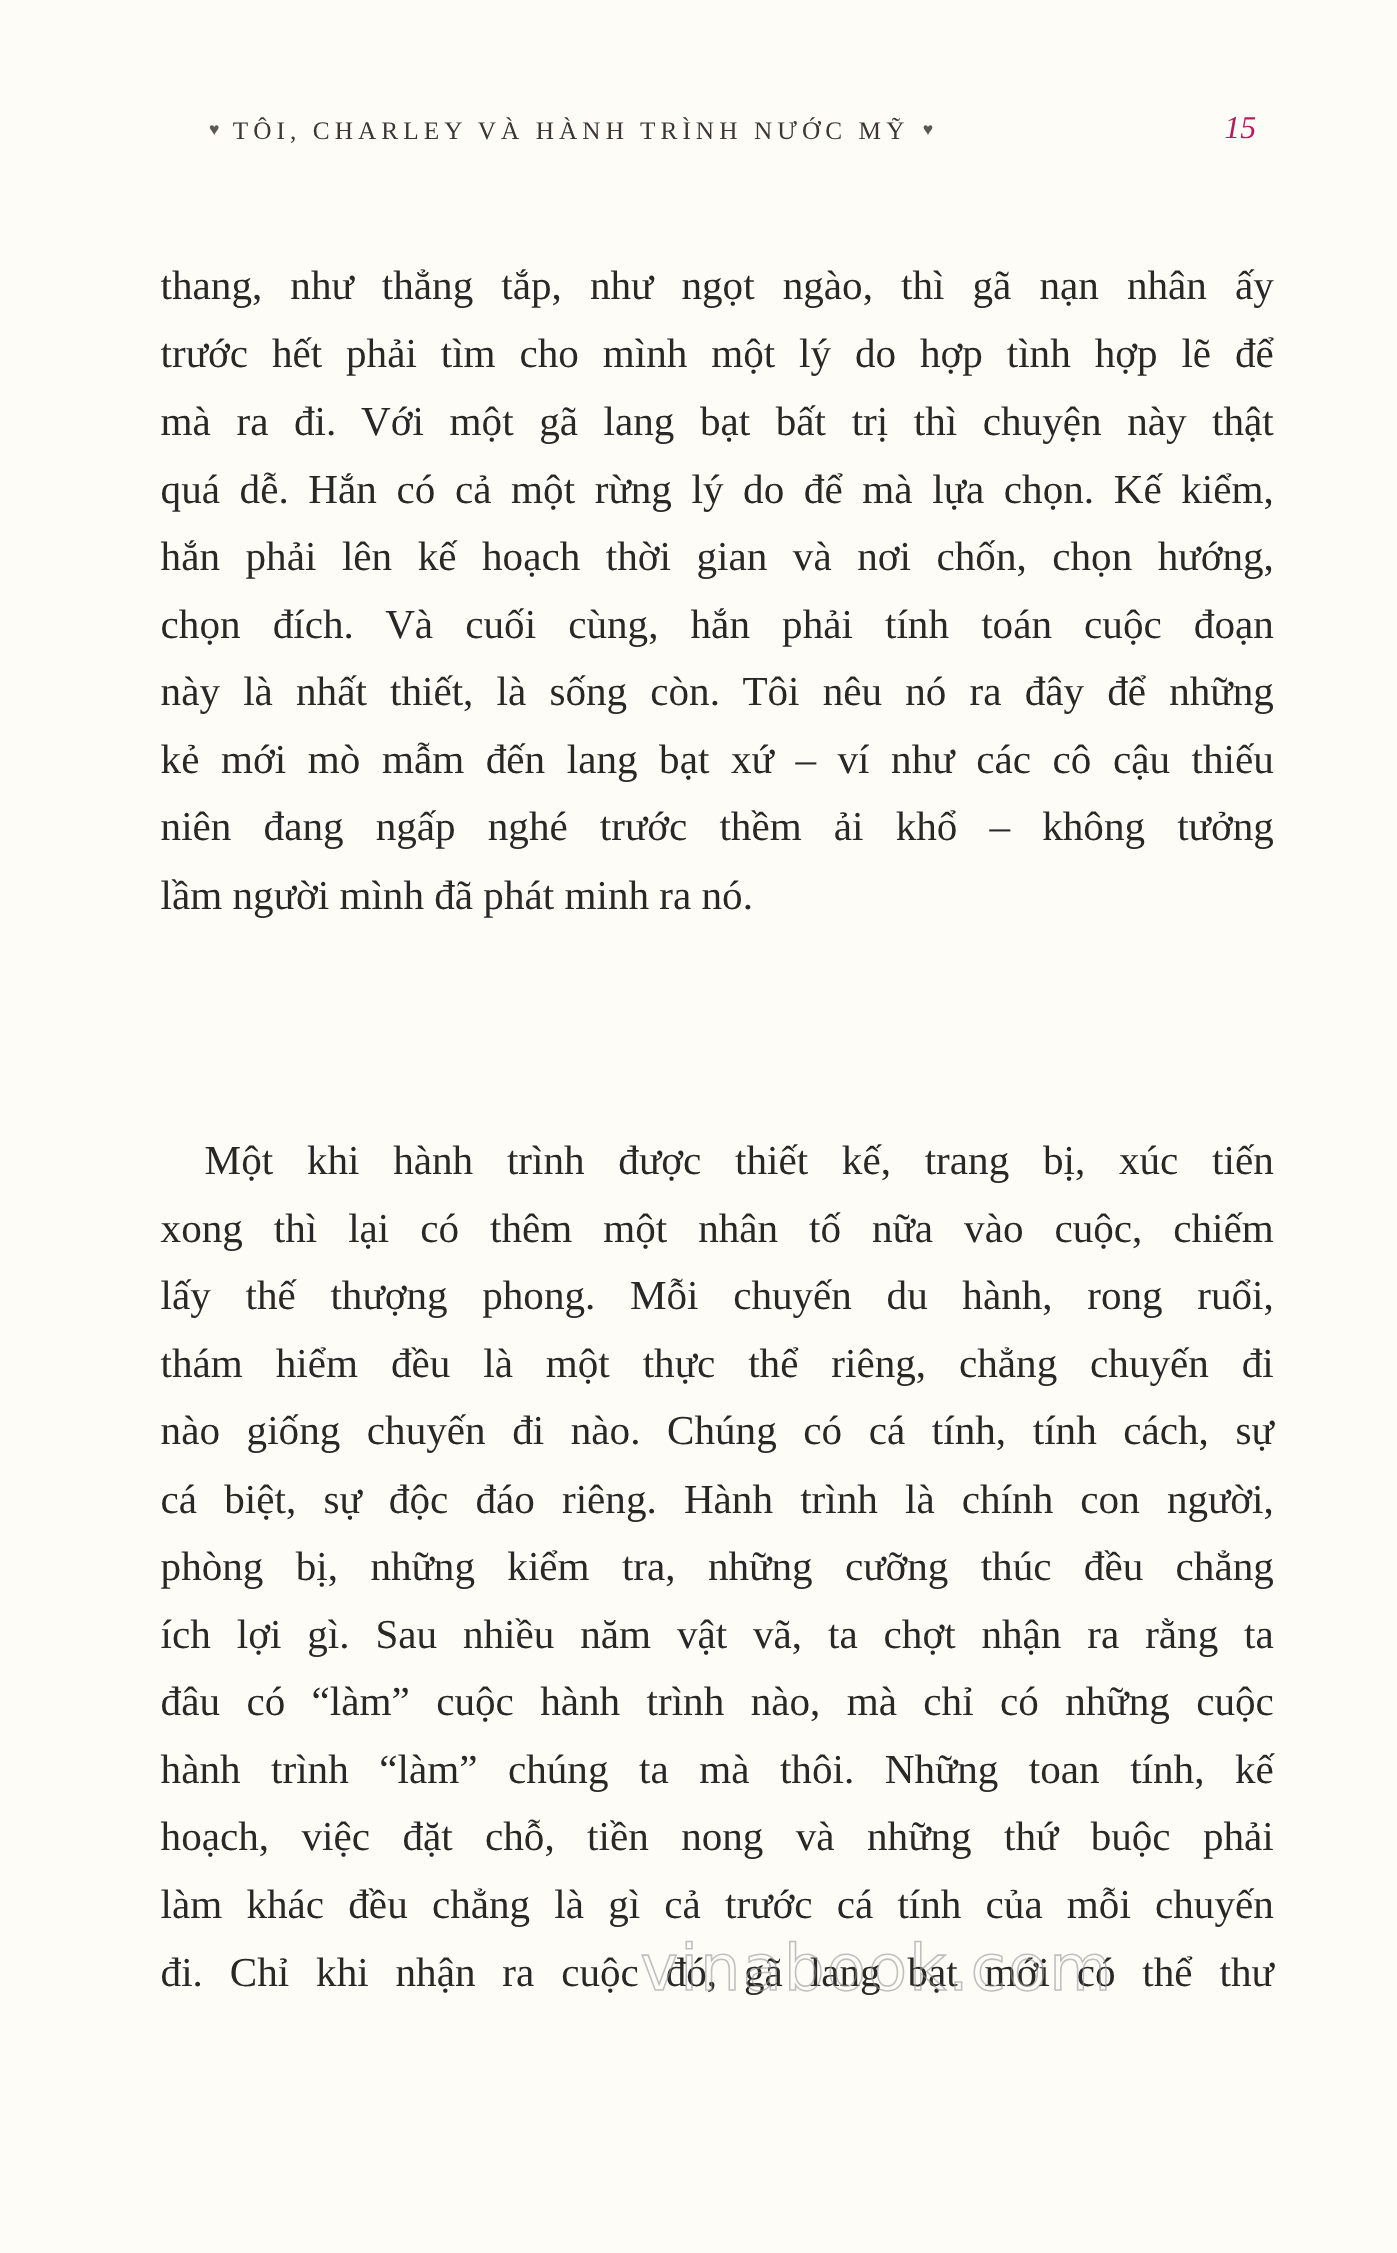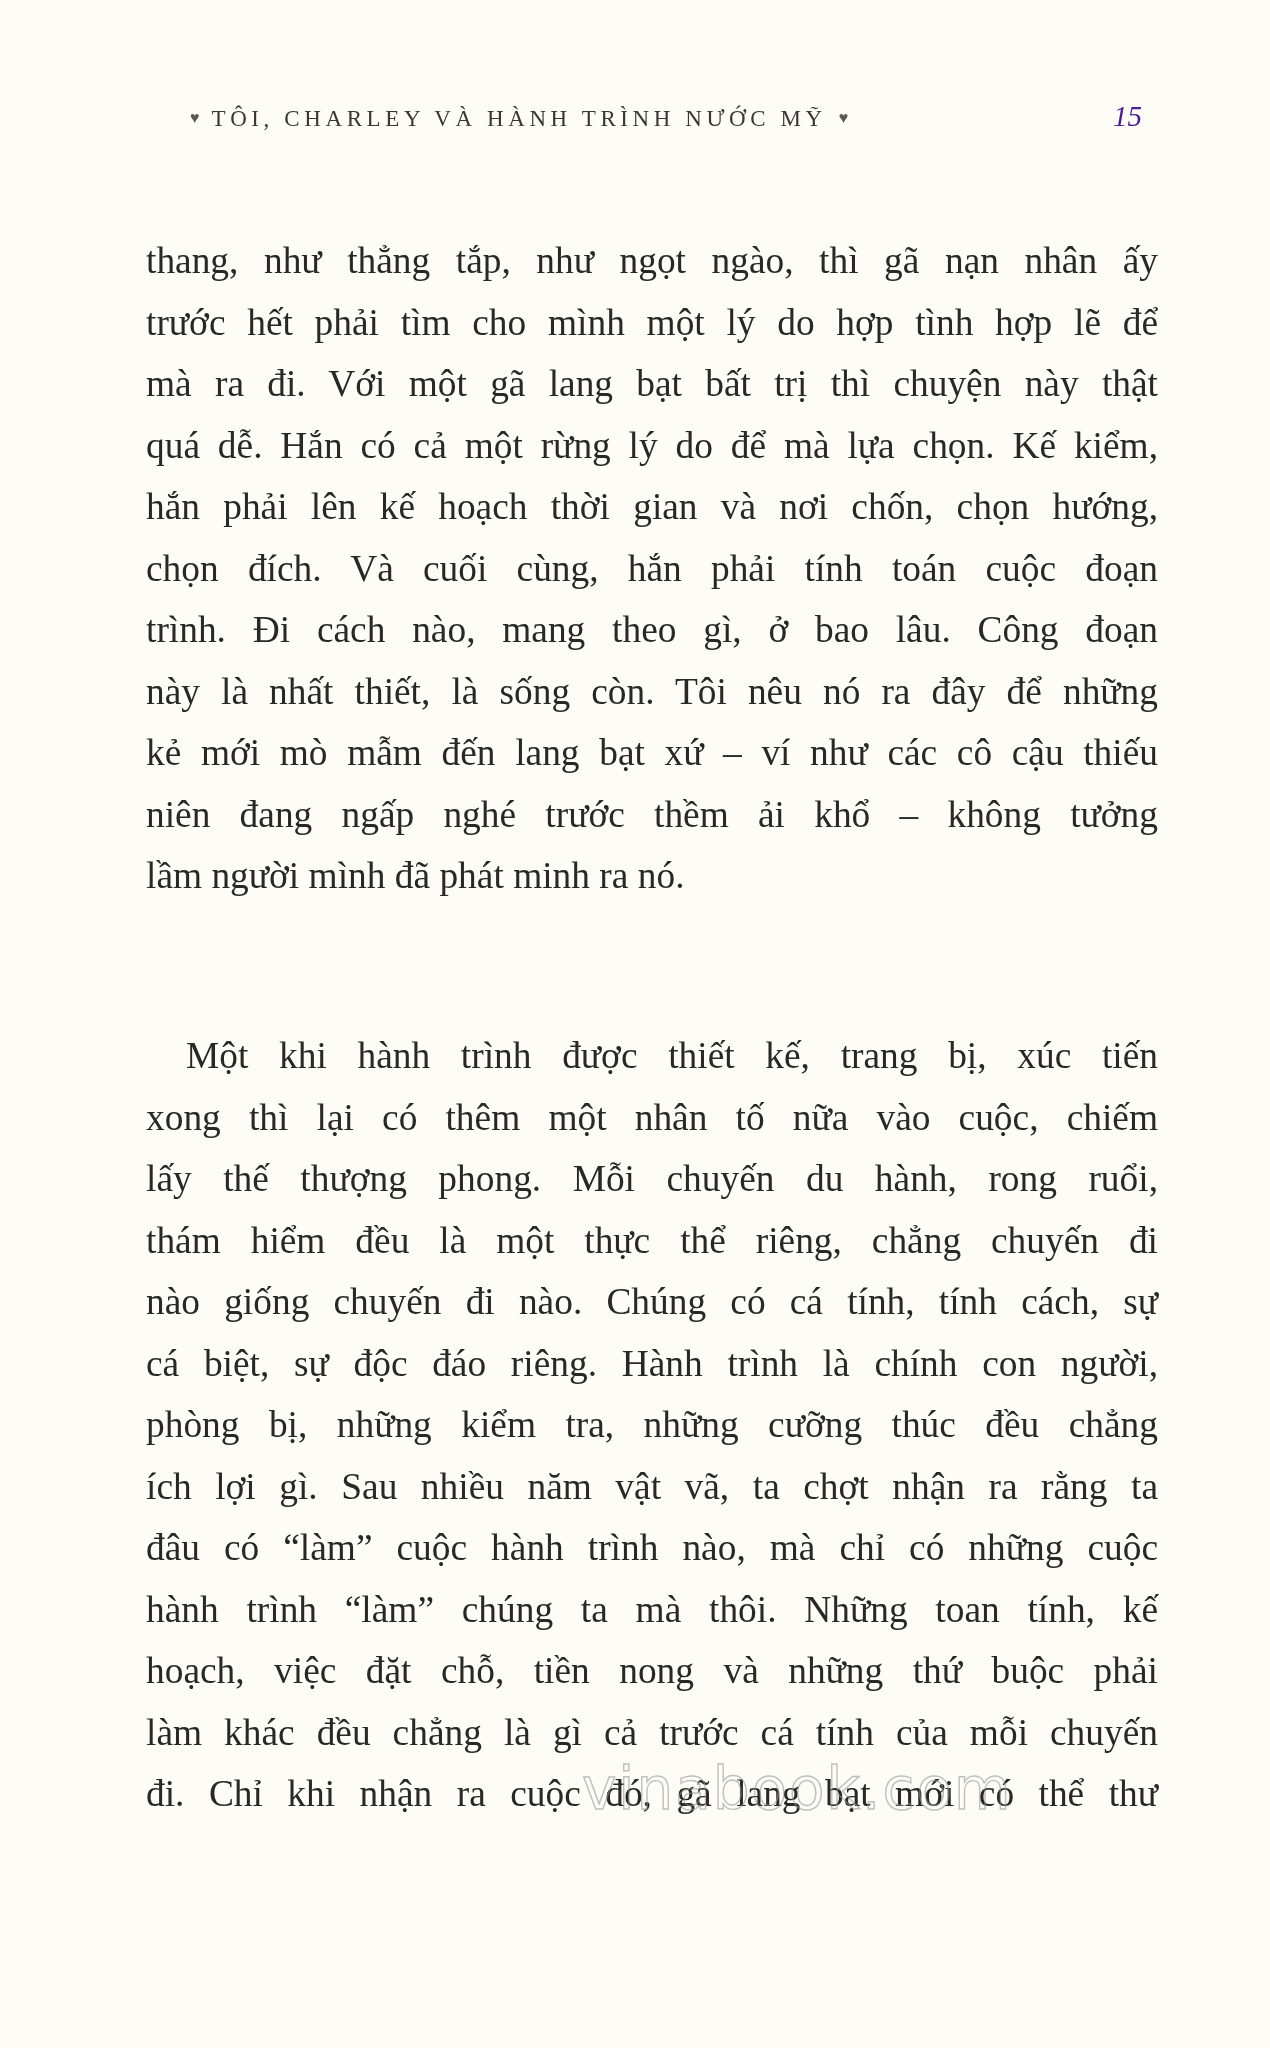--- a/index.html
+++ b/index.html
@@ -16,21 +16,21 @@
     top: 106px; left: 190px; width: 960px;
     font-size: 23px;
     letter-spacing: 4.6px;
     color: #3a3734;
     white-space: nowrap;
   }
   .running-header .orn { font-size: 16px; color: #5c5752; letter-spacing: 0; vertical-align: 3px; }
   .running-header .title { margin: 0 12px; }
   .page-number {
     position: absolute; top: 100px; right: 128px;
-    font-style: italic; font-size: 29px; color: #4c1d95; letter-spacing: 0;
+    font-style: italic; font-size: 29px; color: #be185d; letter-spacing: 0;
   }
   .body-text {
     position: absolute;
     left: 130px; width: 1012px;
     font-size: 37.4px;
     line-height: 61.5px;
     text-align: justify;
     text-align-last: left;
     margin-left: 16px;
   }
@@ -56,21 +56,20 @@
 </div>
 <div class="page-number">15</div>
 
 <div class="body-text para-1">
   <span class="line">thang, như thẳng tắp, như ngọt ngào, thì gã nạn nhân ấy</span>
   <span class="line">trước hết phải tìm cho mình một lý do hợp tình hợp lẽ để</span>
   <span class="line">mà ra đi. Với một gã lang bạt bất trị thì chuyện này thật</span>
   <span class="line">quá dễ. Hắn có cả một rừng lý do để mà lựa chọn. Kế kiểm,</span>
   <span class="line">hắn phải lên kế hoạch thời gian và nơi chốn, chọn hướng,</span>
   <span class="line">chọn đích. Và cuối cùng, hắn phải tính toán cuộc đoạn</span>
-  <span class="line">trình. Đi cách nào, mang theo gì, ở bao lâu. Công đoạn</span>
   <span class="line">này là nhất thiết, là sống còn. Tôi nêu nó ra đây để những</span>
   <span class="line">kẻ mới mò mẫm đến lang bạt xứ – ví như các cô cậu thiếu</span>
   <span class="line">niên đang ngấp nghé trước thềm ải khổ – không tưởng</span>
   <span class="line last">lầm người mình đã phát minh ra nó.</span>
 </div>
 
 <div class="body-text para-2">
   <span class="line indent">Một khi hành trình được thiết kế, trang bị, xúc tiến</span>
   <span class="line">xong thì lại có thêm một nhân tố nữa vào cuộc, chiếm</span>
   <span class="line">lấy thế thượng phong. Mỗi chuyến du hành, rong ruổi,</span>

